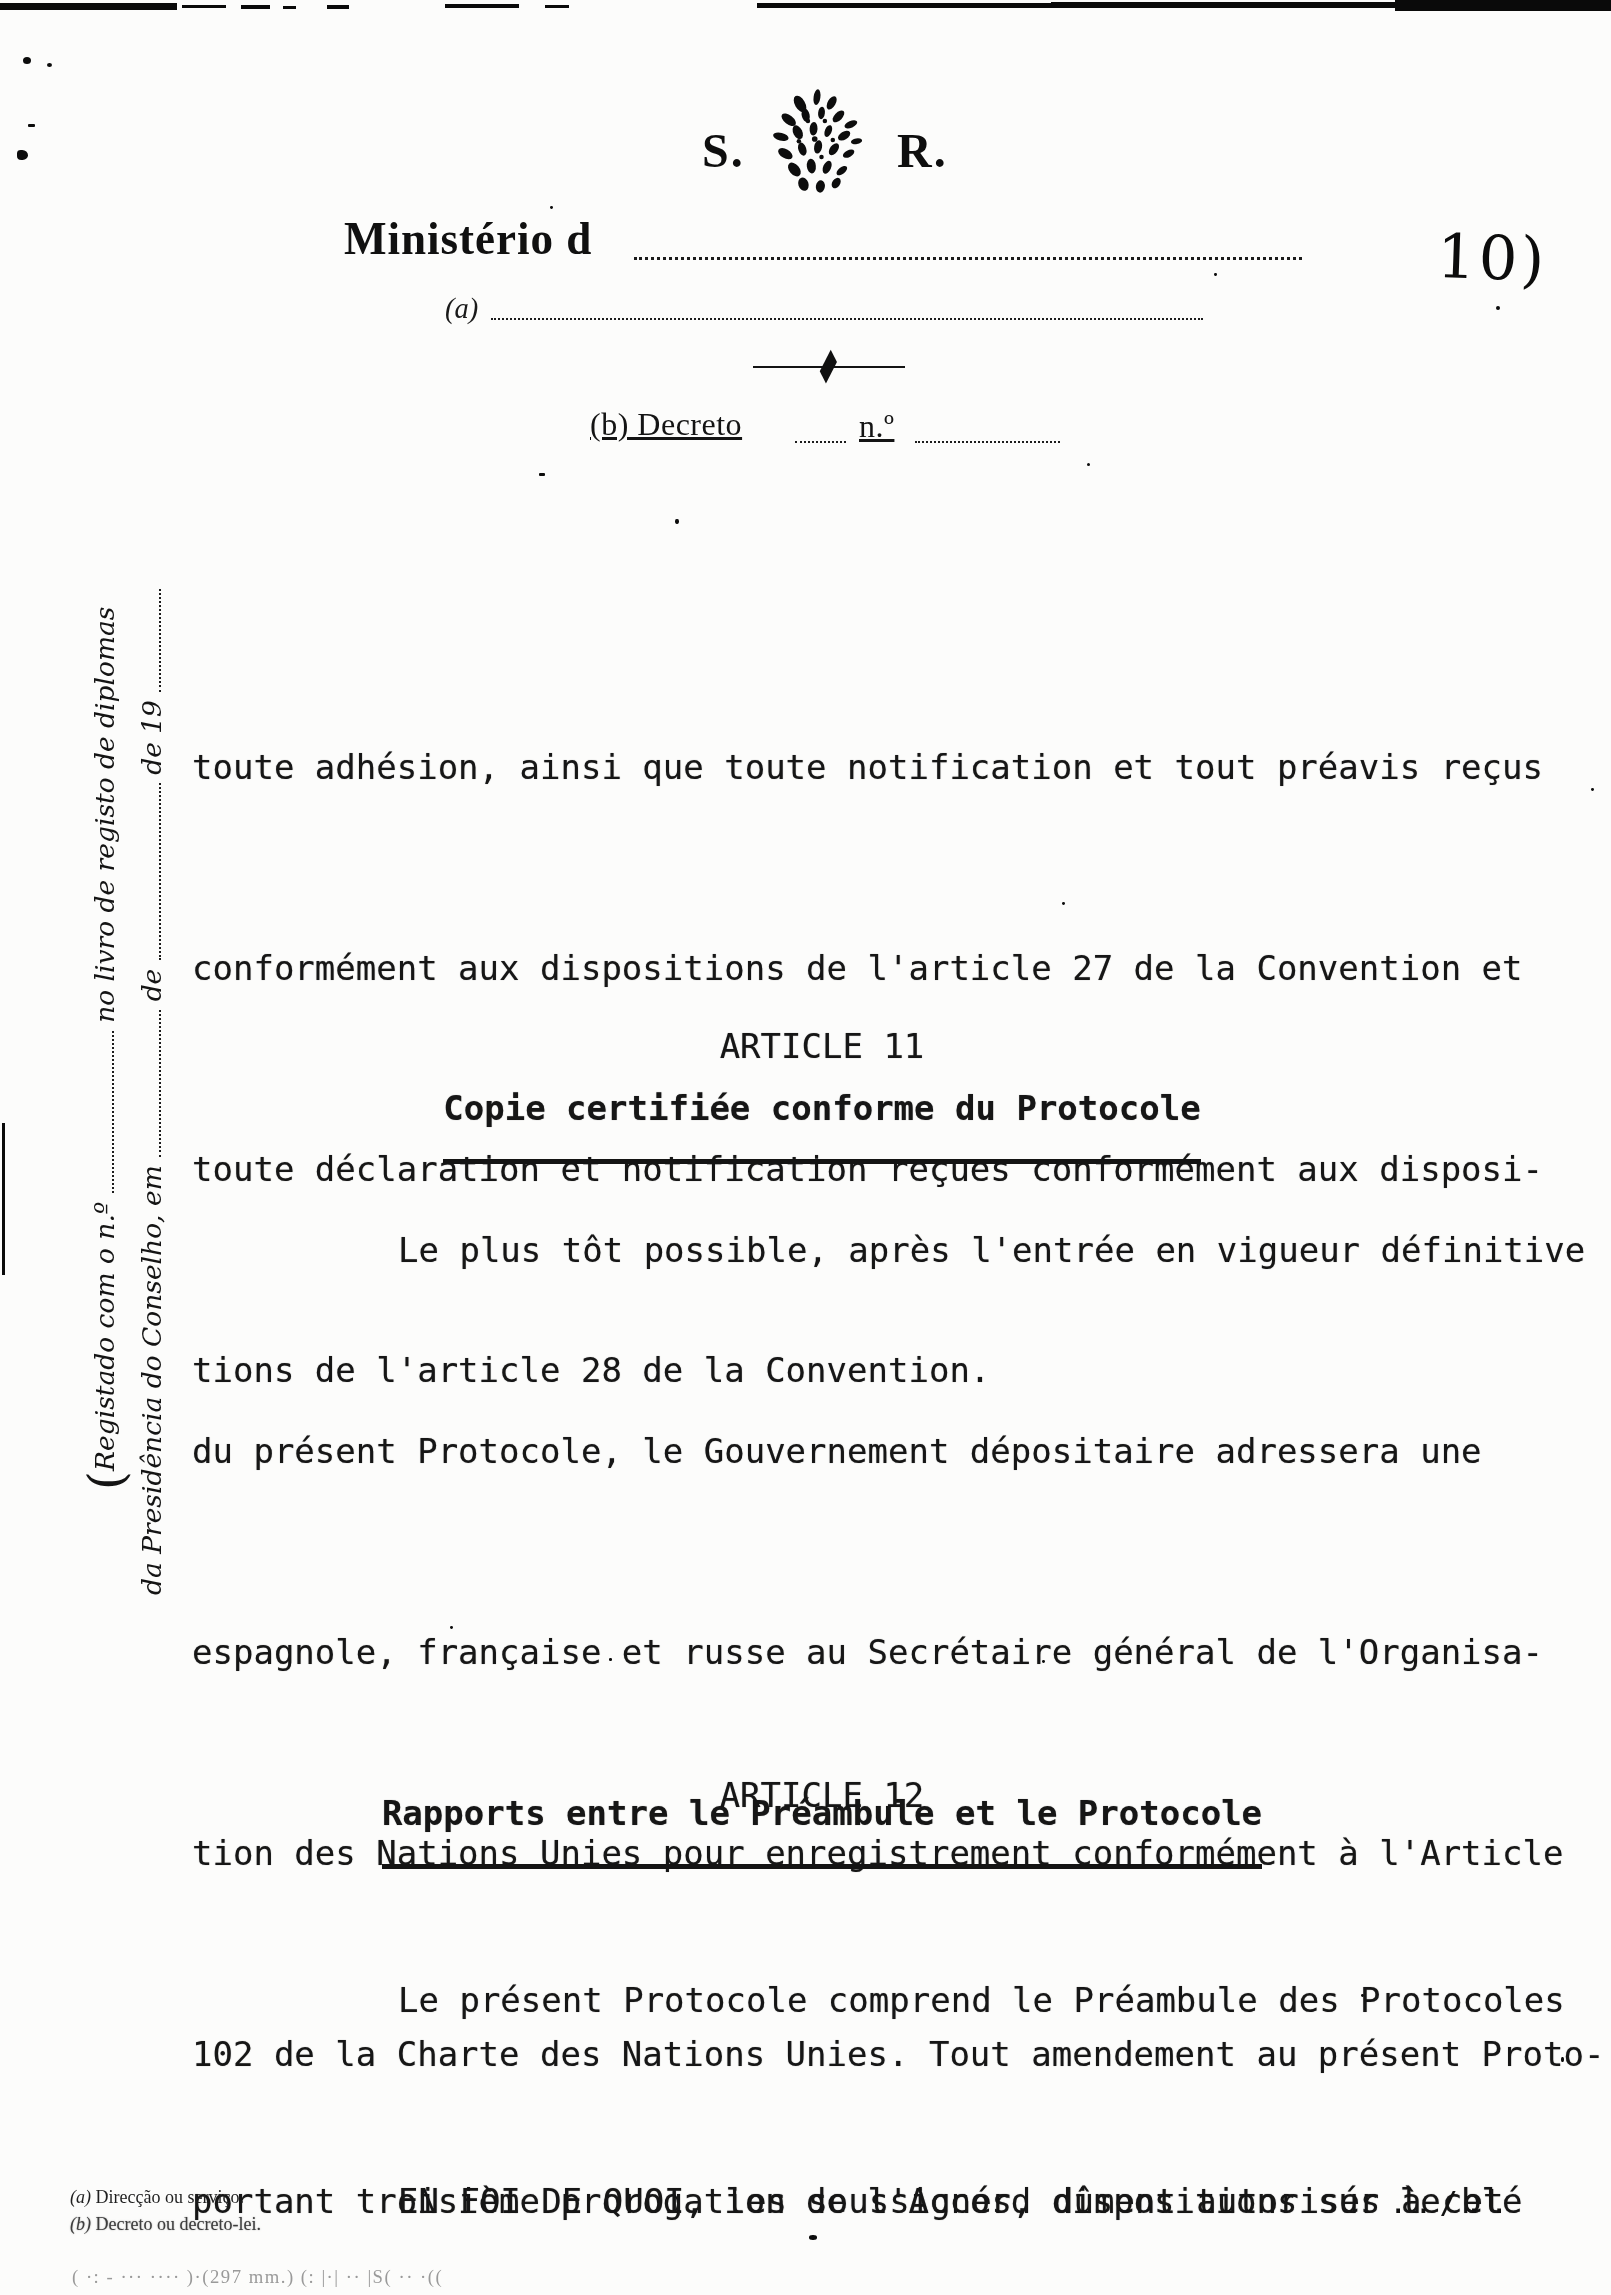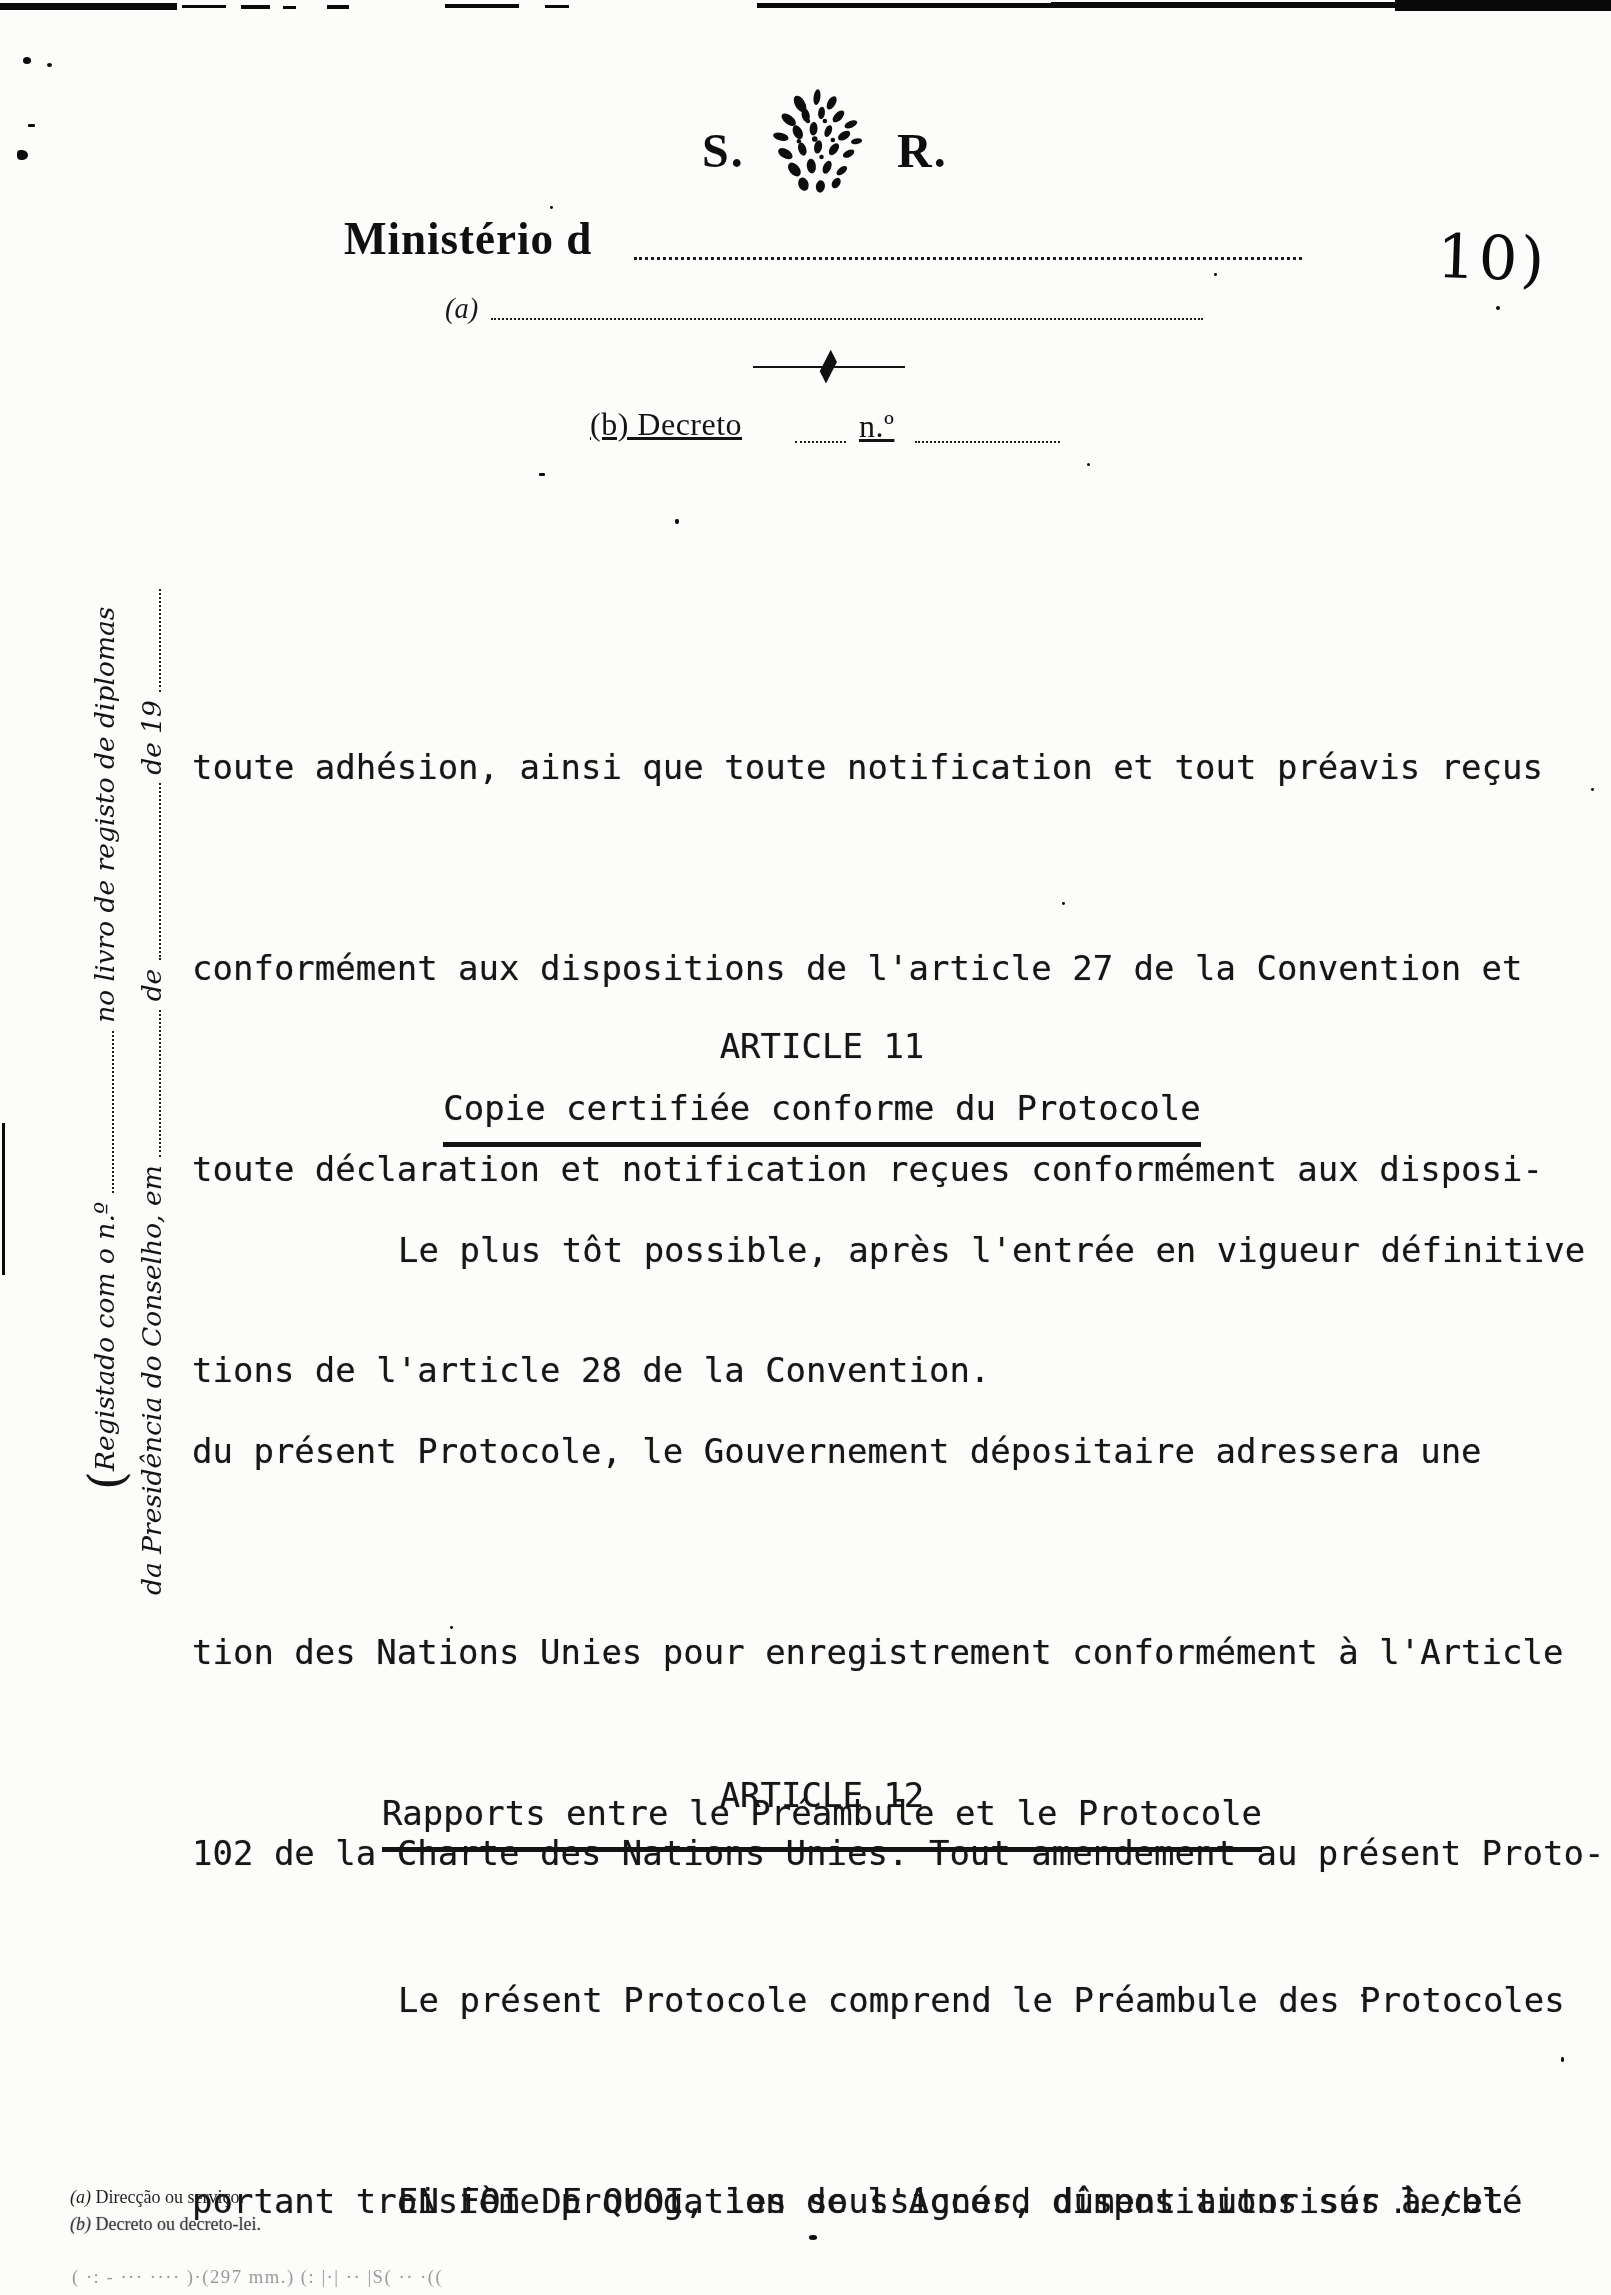--- a/index.html
+++ b/index.html
@@ -12,21 +12,21 @@
   
   .tw{
     font-family:"DejaVu Sans Mono", monospace;
     font-size:34px;line-height:67px;white-space:pre;
     color:#161616;text-shadow:0 0 1px rgba(10,10,10,.45);
     letter-spacing:0;
   }
   .tw .indent{padding-left:206px;display:inline-block;}
   .center-wrap{left:192px;width:1219px;text-align:center;}
   .tw-underline{
-    display:inline-block;border-bottom:5.4px solid #141414;padding-bottom:0;
+    display:inline-block;border-bottom:5.4px solid #141414;padding-bottom:17px;font-weight:bold;
   }
   
   .ministerio{
     font-family:"Liberation Serif", serif;font-weight:700;
     font-size:47px;letter-spacing:1px;color:#101010;
     transform:scaleX(.96);transform-origin:left bottom;white-space:nowrap;
   }
   .seal-letter{
     font-family:"Liberation Serif", serif;font-weight:700;
     font-size:48px;color:#0e0e0e;letter-spacing:2px;
@@ -192,20 +192,21 @@
 
 <div class="abs tw center-wrap" style="top:946px;">
   <span>ARTICLE 11</span>
 </div>
 <div class="abs tw center-wrap" style="top:1008px;">
   <span class="tw-underline">Copie certifiée conforme du Protocole</span>
 </div>
 <div class="abs tw" style="left:192px;top:1083px;">
   <div><span class="indent"></span><span>Le plus tôt possible, après l'entrée en vigueur définitive</span></div>
   <div>du présent Protocole, le Gouvernement dépositaire adressera une</div>
+  <div>espagnole, française et russe au Secrétaire général de l'Organisa-</div>
   <div>tion des Nations Unies pour enregistrement conformément à l'Article</div>
   <div>102 de la Charte des Nations Unies. Tout amendement au présent Proto-</div>
   
   
 </div>
 
 <div class="abs tw center-wrap" style="top:1695px;">
   <span>ARTICLE 12</span>
 </div>
 <div class="abs tw center-wrap" style="top:1713px;">

